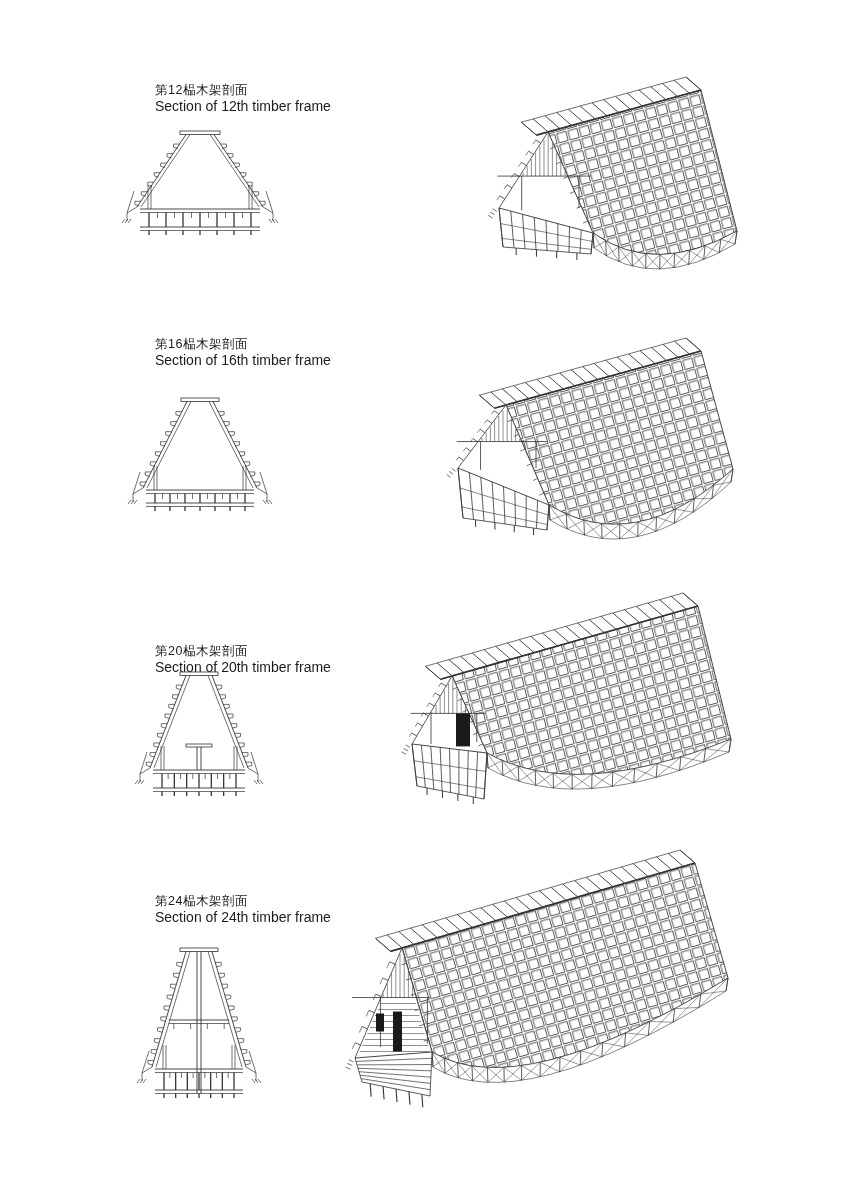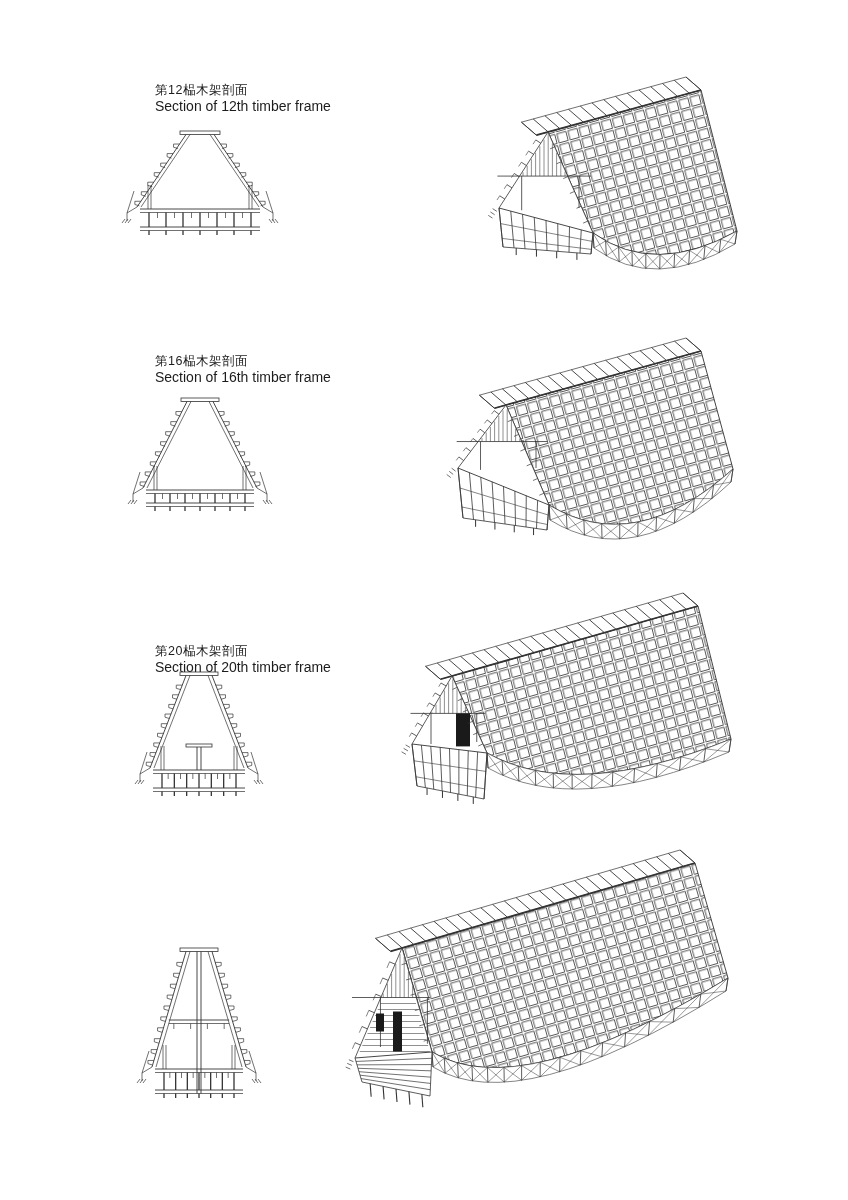--- a/index.html
+++ b/index.html
@@ -12,27 +12,31 @@
 </style>
 </head>
 <body>
 
 <div class="page">
 
   <div class="row-label" style="top:82px">
     <div class="zh">第12榀木架剖面</div>
     <div class="en">Section of 12th timber frame</div>
   </div>
-  <div class="row-label" style="top:353px">
+  <div class="row-label" style="top:336px">
     <div class="zh">第16榀木架剖面</div>
     <div class="en">Section of 16th timber frame</div>
   </div>
   <div class="row-label" style="top:643px">
     <div class="zh">第20榀木架剖面</div>
     <div class="en">Section of 20th timber frame</div>
+  </div>
+  <div class="row-label" style="top:893px">
+    <div class="zh">第24榀木架剖面</div>
+    <div class="en">Section of 24th timber frame</div>
   </div>
 
   <svg id="canvas" width="848" height="1200" viewBox="0 0 848 1200">
       <g>
         <rect x="180" y="131" width="40" height="3.5" fill="#fff" stroke="#333333" stroke-width="0.8"></rect>
         <line x1="186" y1="134.5" x2="137" y2="207" stroke="#333333" stroke-width="0.9"></line>
         <line x1="190" y1="134.5" x2="141" y2="207" stroke="#333333" stroke-width="0.7"></line>
         <line x1="214" y1="134.5" x2="263" y2="207" stroke="#333333" stroke-width="0.9"></line>
         <line x1="210" y1="134.5" x2="259" y2="207" stroke="#333333" stroke-width="0.7"></line>
         <line x1="179.55263157894737" y1="144.03947368421052" x2="173.55263157894737" y2="144.03947368421052" stroke="#333333" stroke-width="0.7"></line>

